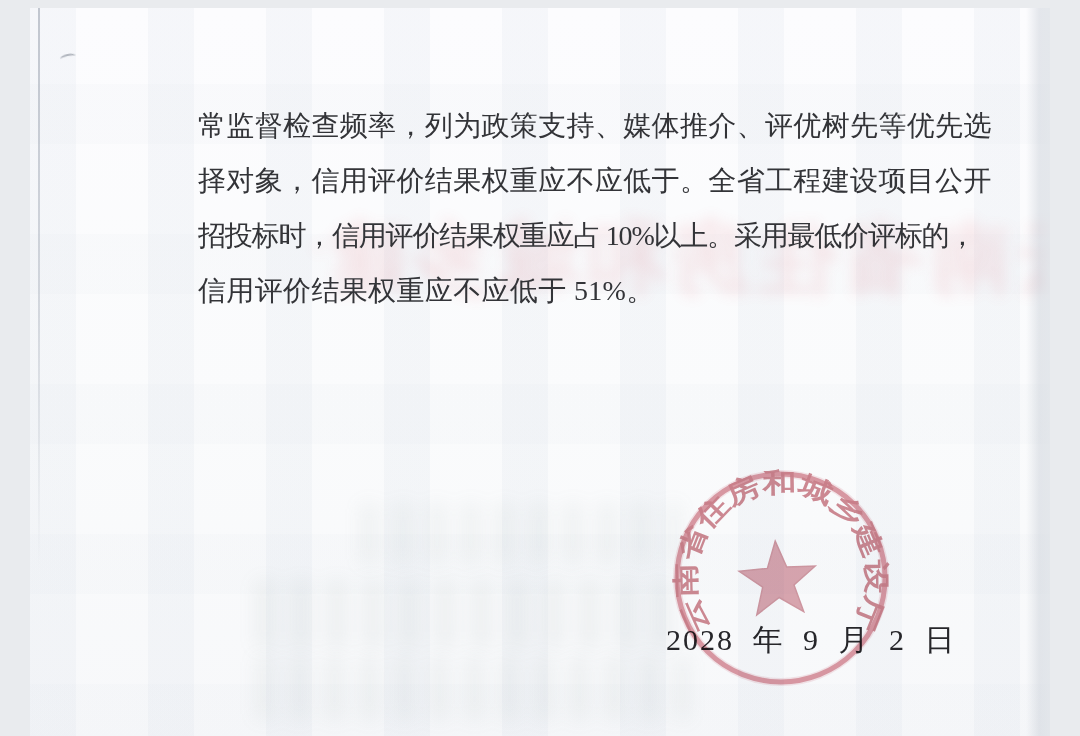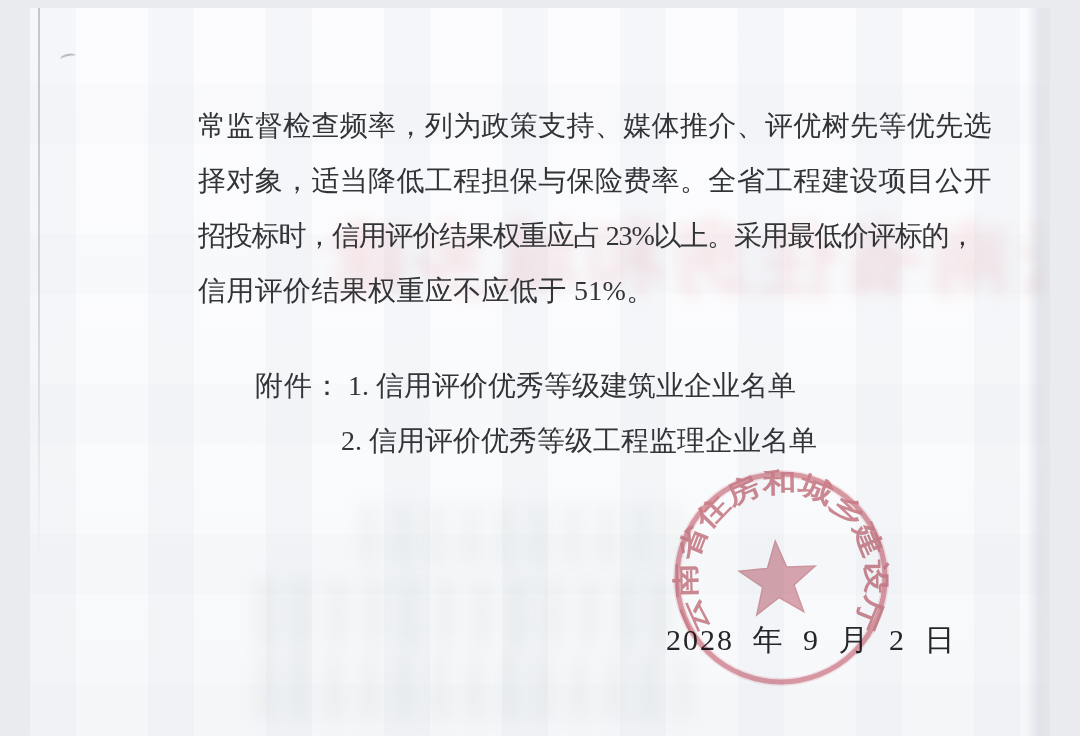--- a/index.html
+++ b/index.html
@@ -96,33 +96,25 @@
 
   <div class="texture"></div>
 
   <div class="ghost-band">云南省住房和城乡建设厅</div>
   <div class="smudge smudge-1"></div>
   <div class="smudge smudge-2"></div>
   <div class="smudge smudge-3"></div>
 
   <div class="bodytext">
     <div class="line">常监督检查频率，列为政策支持、媒体推介、评优树先等优先选</div>
-    <div class="line">择对象，适当降低工程担保与保险费率。全省工程建设项目公开</div>
-    <div class="line tight">招投标时，信用评价结果权重应占 23%以上。采用最低价评标的，</div>
+    <div class="line">择对象，信用评价结果权重应不应低于。全省工程建设项目公开</div>
+    <div class="line tight">招投标时，信用评价结果权重应占 10%以上。采用最低价评标的，</div>
     <div class="line">信用评价结果权重应不应低于 51%。</div>
   </div>
 
-  <div class="attachment">
-    <div class="row1">
-      <span class="label">附件：</span><span>1. 信用评价优秀等级建筑业企业名单</span>
-    </div>
-    <div class="row2">
-      <span>2. 信用评价优秀等级工程监理企业名单</span>
-    </div>
-  </div>
 
   <div class="date">2028 年 9 月 2 日</div>
 
   <div class="seal">
     <svg viewBox="0 0 246 246" xmlns="http://www.w3.org/2000/svg">
       <circle cx="123" cy="120" r="104" fill="none" stroke="#cf7a85" stroke-width="5" opacity="0.88"></circle>
       <circle cx="123" cy="120" r="104" fill="none" stroke="#e2a3ab" stroke-width="8" opacity="0.28"></circle>
       <polygon points="117.2,83.1 128.7,109.0 157.1,108.0 136.0,127.0 145.7,153.6 121.2,139.5 98.8,156.9 104.7,129.2 81.2,113.3 109.4,110.4" fill="#d4919c" stroke="#c87e8a" stroke-width="1.5" opacity="0.85"></polygon>
       <defs>
         <path id="sealArc" d="M 52.6 169.3 A 86 86 0 1 1 193.4 169.3" fill="none"></path>

